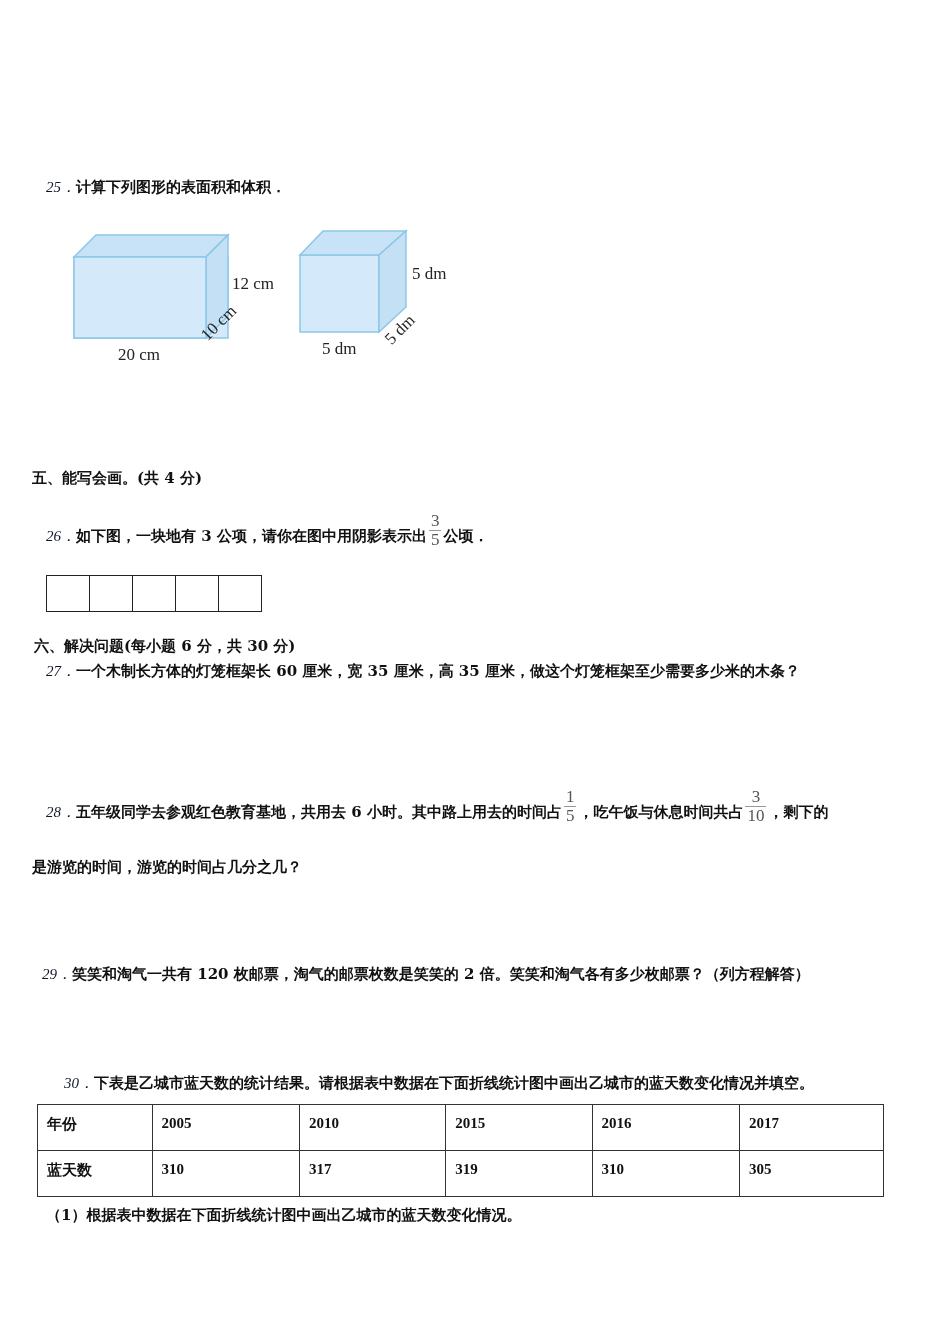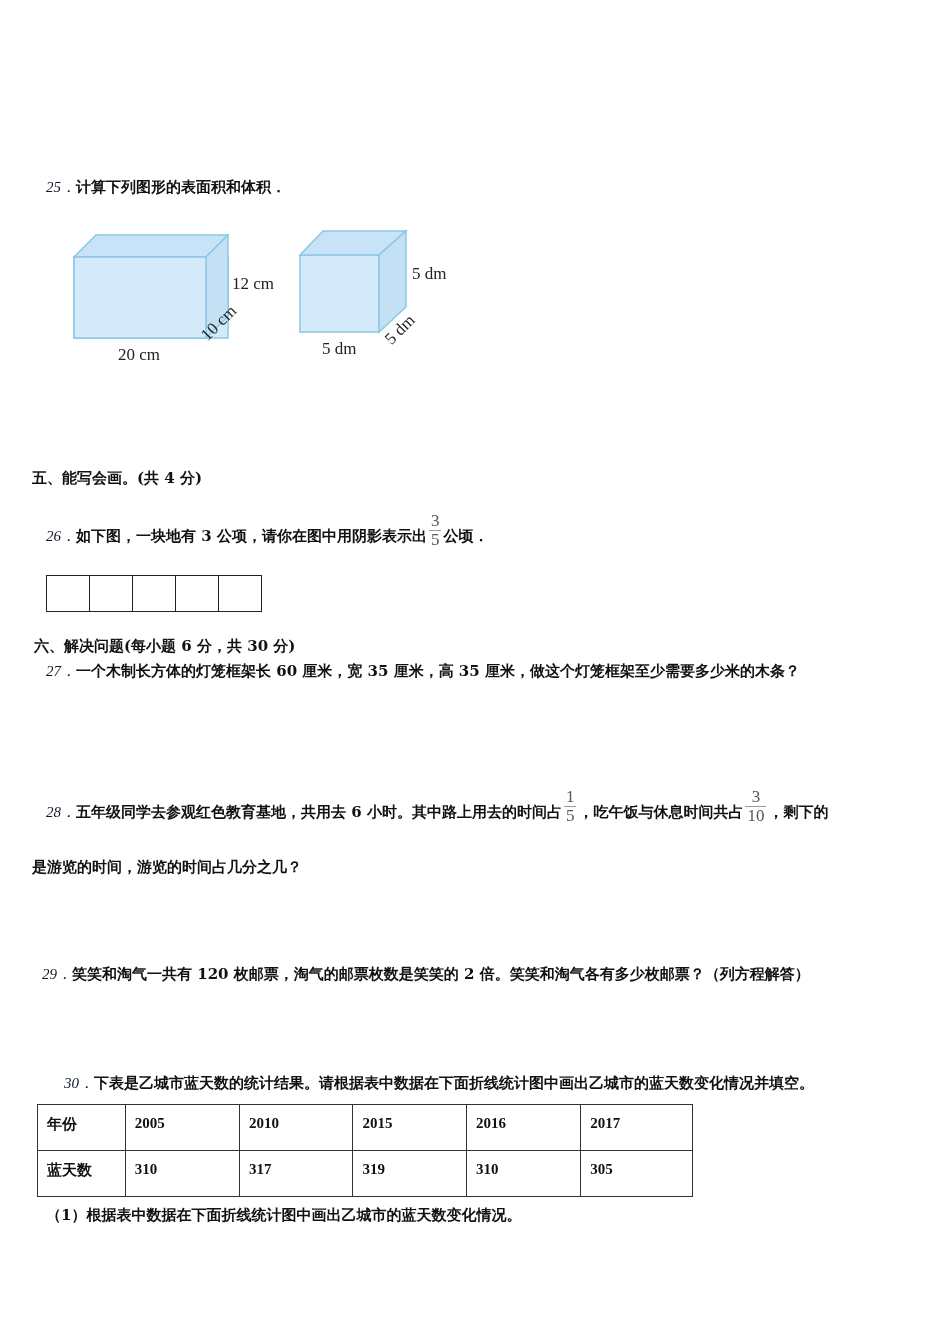--- a/index.html
+++ b/index.html
@@ -8,21 +8,21 @@
   .abs { position:absolute; }
   .line { font-size:15px; font-weight:bold; white-space:nowrap; line-height:20px; }
   .qnum { font-weight:normal; color:#0f172a; font-family:"Liberation Serif",serif;font-style:italic; }
   .frac { display:inline-block; vertical-align:middle; text-align:center; font-weight:normal;
           color:#555; font-family:"Liberation Serif",serif; font-size:17px; line-height:18px; margin:0 2px; position:relative; top:-6px; }
   .frac .num { display:block; border-bottom:1px solid #999; padding:0 2px; }
   .frac .den { display:block; padding:0 2px; }
   .grid5 { display:flex; border:1px solid #222; }
   .grid5 .cell { width:42px; height:35px; border-right:1px solid #222; }
   .grid5 .cell:last-child { border-right:none; }
-  table.data { border-collapse:collapse; position:absolute; left:37px; top:1104px; width:656px;
+  table.data { border-collapse:collapse; position:absolute; left:37px; top:1104px; width:847px;
                font-size:15px; font-weight:bold; font-family:"Liberation Serif",serif; }
   table.data td { border:1.5px solid #333; height:46px; padding:0 0 0 9px; vertical-align:top; padding-top:10px; box-sizing:border-box; }
   .fig-label { font-family:"Liberation Serif",serif; font-size:17px; color:#222; white-space:nowrap; }
 </style>
 </head>
 <body>
 
 <div class="abs line" style="left:46px; top:177px;">
   <span class="qnum">25．</span><span>计算下列图形的表面积和体积．</span>
 </div>

